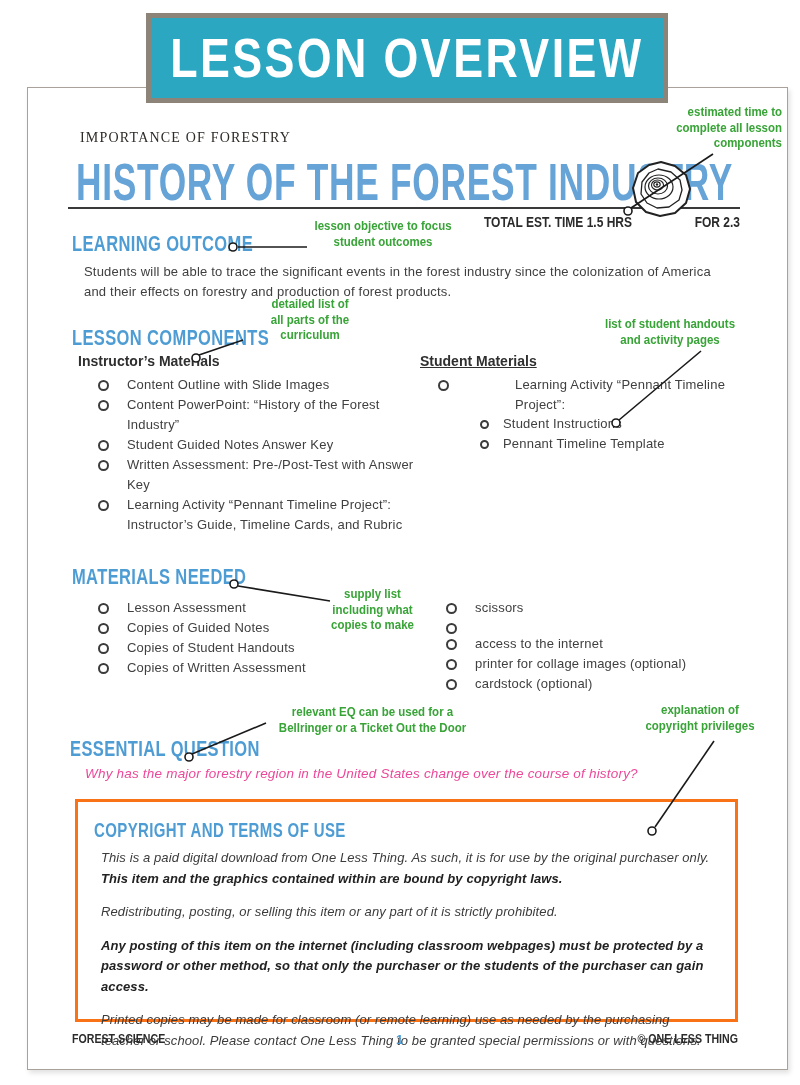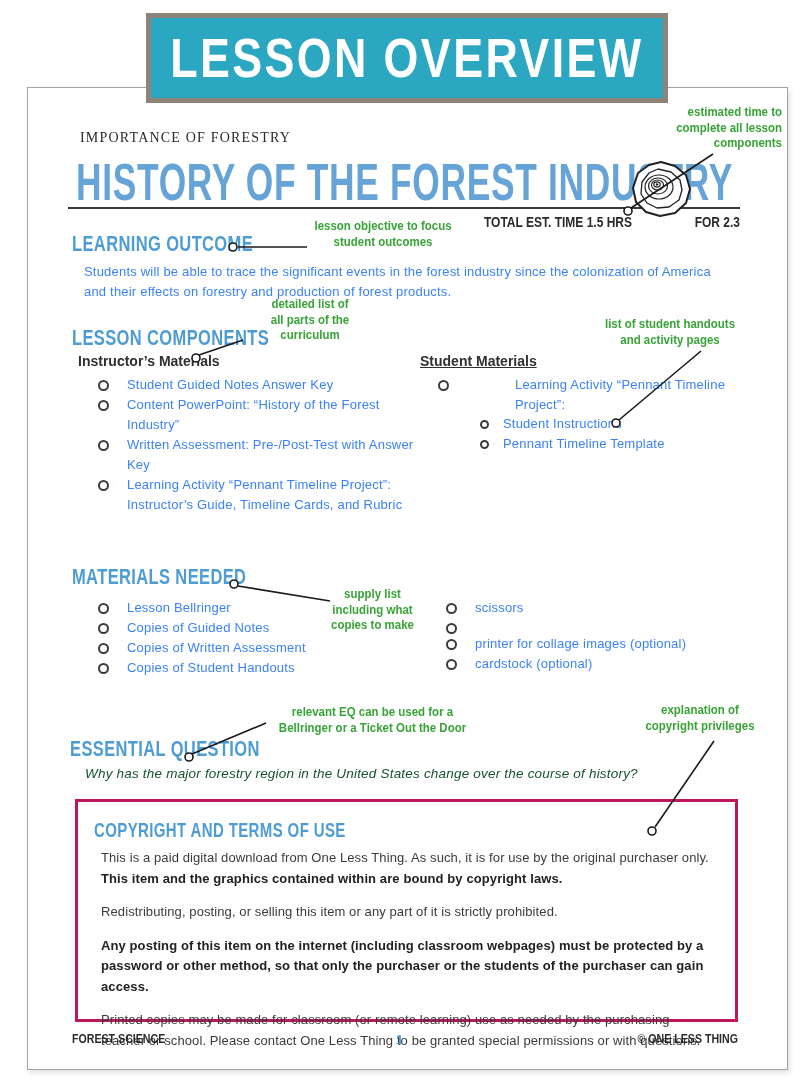--- a/index.html
+++ b/index.html
@@ -37,36 +37,36 @@
   .h{
     font-size:22px;font-weight:bold;color:#4E9CD4;white-space:nowrap;line-height:1;
     transform:scaleX(0.75);transform-origin:left top;letter-spacing:0.5px;
   }
   .note{
     color:#38A437;font-weight:bold;font-size:13.5px;line-height:15.5px;
     white-space:pre-line;transform:scaleX(0.85);
   }
   .note.center{text-align:center;transform-origin:center top;}
   .note.right{text-align:right;transform-origin:right top;}
-  .body-text{font-size:13px;line-height:20px;letter-spacing:0.2px;color:#3b82f6;}
+  .body-text{font-size:13px;line-height:20px;letter-spacing:0.2px;color:#404040;}
   .subhead{font-size:14px;font-weight:bold;color:#2f2f2f;white-space:nowrap;}
   ul.blist{list-style:none;margin:0;padding:0;}
   ul.blist li{display:flex;align-items:flex-start;margin:0;}
   .bullet{
     flex:0 0 auto;width:7px;height:7px;border:2px solid #3b3b3b;border-radius:50%;
     margin:5px 18px 0 2px;
   }
   .bullet.sub{width:5px;height:5px;border-width:2px;margin:6px 14px 0 2px;}
   .sublist{margin-left:40px;}
-  .q-italic{font-style:italic;font-size:13.5px;letter-spacing:0.2px;color:#14532d;white-space:nowrap;}
+  .q-italic{font-style:italic;font-size:13.5px;letter-spacing:0.2px;color:#ec4899;white-space:nowrap;}
   .copy-box{
     left:75px;top:799px;width:657px;height:217px;
-    border:3px solid #be185d;background:#fff;
-  }
-  .copy-paras p{margin:0 0 13px 0;font-size:13px;line-height:20.5px;letter-spacing:0.1px;}
+    border:3px solid #f97316;background:#fff;
+  }
+  .copy-paras p{margin:0 0 13px 0;font-size:13px;line-height:20.5px;letter-spacing:0.1px;font-style:italic;}
   .copy-paras .bold{font-weight:bold;color:#222;}
   .footer-text{font-size:12.5px;font-weight:bold;color:#2b2b2b;white-space:nowrap;transform:scaleX(0.85);}
   .page-num{color:#4E9CD4;font-weight:bold;font-size:13px;}
   .overlay{position:absolute;left:0;top:0;z-index:5;pointer-events:none;}
   .log-svg{position:absolute;left:630px;top:160px;z-index:2;}
 </style>
 </head>
 <body>
 
 <div class="card"></div>
@@ -112,25 +112,29 @@
 <div class="abs h" style="left:72px;top:233px;">LEARNING OUTCOME</div>
 <div class="abs body-text" style="left:84px;top:262px;width:648px;">Students will be able to trace the significant events in the forest industry since the colonization of America and their effects on forestry and production of forest products.</div>
 
 <div class="abs h" style="left:72px;top:327px;">LESSON COMPONENTS</div>
 <div class="abs subhead" style="left:78px;top:353px;">Instructor’s Materials</div>
 <div class="abs subhead" style="left:420px;top:353px;text-decoration:underline;">Student Materials</div>
 
 <ul class="abs blist body-text" style="left:96px;top:375px;width:320px;">
   <li>
       <span class="bullet"></span>
+      <span style="width:290px;">Content Outline with Slide Images</span>
+    </li>
+  <li>
+      <span class="bullet"></span>
+      <span style="width:290px;">Content PowerPoint: “History of the Forest Industry”</span>
+    </li>
+  <li>
+      <span class="bullet"></span>
       <span style="width:290px;">Student Guided Notes Answer Key</span>
-    </li>
-  <li>
-      <span class="bullet"></span>
-      <span style="width:290px;">Content PowerPoint: “History of the Forest Industry”</span>
     </li>
   <li>
       <span class="bullet"></span>
       <span style="width:290px;">Written Assessment: Pre-/Post-Test with Answer Key</span>
     </li>
   <li>
       <span class="bullet"></span>
       <span style="width:290px;">Learning Activity “Pennant Timeline Project”: Instructor’s Guide, Timeline Cards, and Rubric</span>
     </li>
 </ul>
@@ -149,42 +153,46 @@
   <li>
       <span class="bullet sub"></span>
       <span>Pennant Timeline Template</span>
     </li>
 </ul>
 
 <div class="abs h" style="left:72px;top:566px;">MATERIALS NEEDED</div>
 <ul class="abs blist body-text" style="left:96px;top:598px;width:300px;">
   <li>
       <span class="bullet"></span>
-      <span>Lesson Bellringer</span>
+      <span>Lesson Assessment</span>
     </li>
   <li>
       <span class="bullet"></span>
       <span>Copies of Guided Notes</span>
     </li>
   <li>
       <span class="bullet"></span>
+      <span>Copies of Student Handouts</span>
+    </li>
+  <li>
+      <span class="bullet"></span>
       <span>Copies of Written Assessment</span>
     </li>
-  <li>
-      <span class="bullet"></span>
-      <span>Copies of Student Handouts</span>
-    </li>
 </ul>
 <ul class="abs blist body-text" style="left:444px;top:598px;width:310px;">
   <li>
       <span class="bullet"></span>
       <span>scissors</span>
     </li>
   <li>
       <span class="bullet"></span>
+    </li>
+  <li>
+      <span class="bullet"></span>
+      <span>access to the internet</span>
     </li>
   <li>
       <span class="bullet"></span>
       <span>printer for collage images (optional)</span>
     </li>
   <li>
       <span class="bullet"></span>
       <span>cardstock (optional)</span>
     </li>
 </ul>

